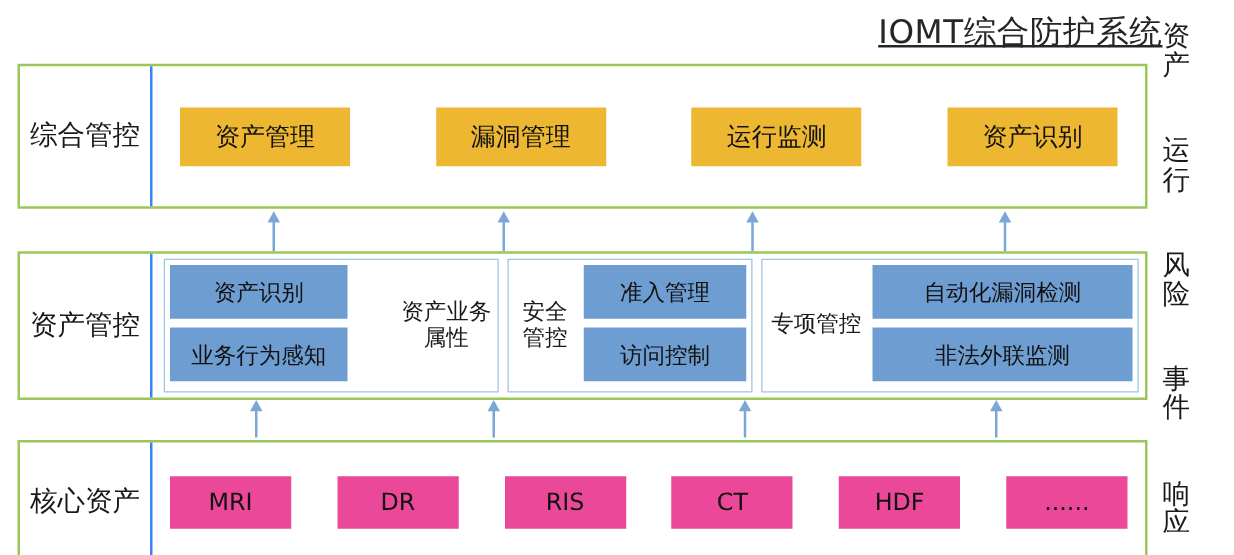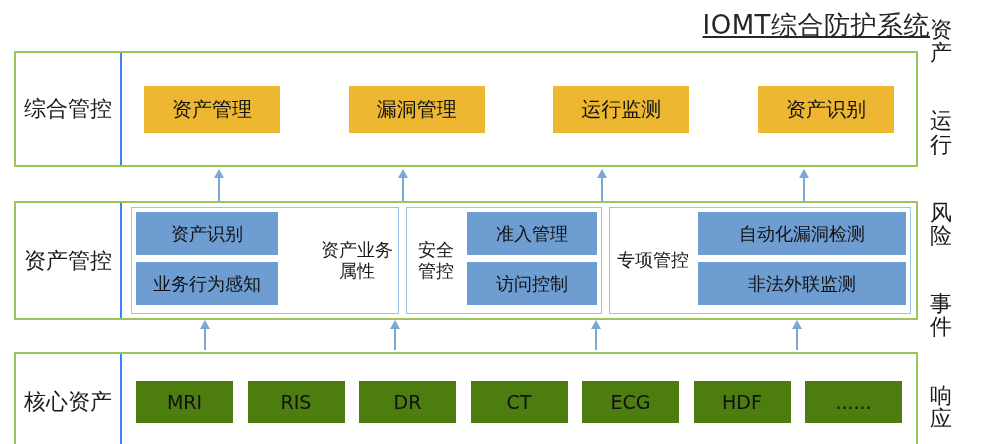--- a/index.html
+++ b/index.html
@@ -134,21 +134,21 @@
   #band-bot { left: 14px; top: 352px; width: 904px; height: 100px; }
   #band-bot .band-label { width: 106px; font-size: 22px; }
   #band-bot .band-body {
     justify-content: space-between;
     padding: 0 14px;
   }
   .chip-asset {
     box-sizing: border-box;
     width: 97px;
     height: 42px;
-    background: #4d7c0f;
+    background: #ec4899;
     display: flex;
     align-items: center;
     justify-content: center;
     font-size: 19px;
     color: #111111;
     white-space: nowrap;
   }
 
   
   .phase-rail {
@@ -241,24 +241,23 @@
         </div>
       </div>
 
     </div>
   </div>
 
   <div class="band" id="band-bot">
     <div class="band-label">核心资产</div>
     <div class="band-body">
       <div class="chip-asset">MRI</div>
+      <div class="chip-asset">DR</div>
       <div class="chip-asset">RIS</div>
-      <div class="chip-asset">DR</div>
       <div class="chip-asset">CT</div>
-      <div class="chip-asset">ECG</div>
       <div class="chip-asset">HDF</div>
       <div class="chip-asset">......</div>
     </div>
   </div>
 
   <div class="phase-rail">
     <div class="phase">资产</div>
     <div class="phase">运行</div>
     <div class="phase">风险</div>
     <div class="phase">事件</div>

